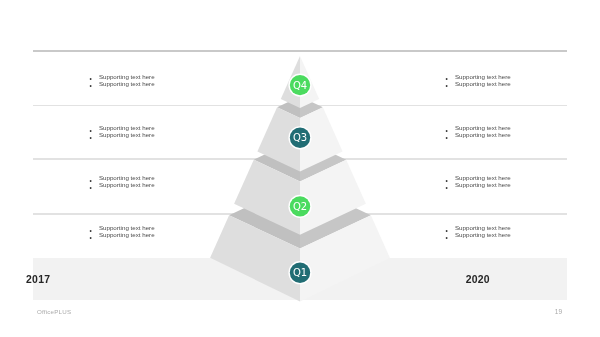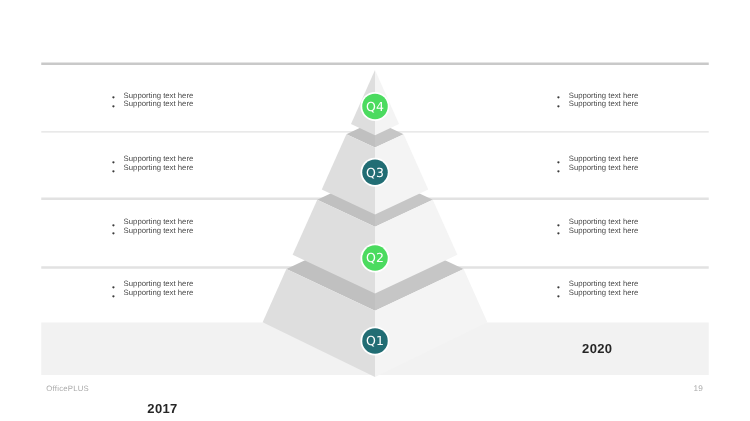--- a/index.html
+++ b/index.html
@@ -2,21 +2,21 @@
 <html><head>
 <meta charset="utf-8">
 <style>
   html,body{margin:0;padding:0;}
   body{width:600px;height:337px;background:#fff;font-family:"Liberation Sans",sans-serif;overflow:hidden;position:relative;}
   .slide{position:absolute;inset:0;background:#fff;border-radius:27px;}
   .rule{position:absolute;left:33px;width:534px;height:1.4px;background:#e2e2e2;z-index:1;}
   .rule.top{background:#c9c9c9;height:1.8px;}
   .yearbar{position:absolute;left:33px;width:534px;top:258px;height:42px;background:#f2f2f2;z-index:2;}
   .yearlabel{position:absolute;z-index:4;top:274.2px;font-size:10.4px;font-weight:bold;color:#262626;letter-spacing:.3px;}
-  #y2017{left:40px;width:180px;text-align:center;margin-top:48px;}
+  #y2017{left:26px;width:180px;text-align:left;}
   #y2018{left:387.8px;width:180px;text-align:center;}
   .bullets{position:absolute;z-index:4;font-size:6.2px;color:#4a4a4a;line-height:7.1px;}
   .bullets .b{white-space:nowrap;position:relative;padding-left:9.4px;}
   .bullets .b::before{content:"\2022";position:absolute;left:0;top:3.8px;color:#3a3a3a;font-size:6.5px;line-height:5px;}
   svg.pyr{position:absolute;left:0;top:0;z-index:3;}
   .footer{position:absolute;z-index:4;left:37px;top:307.6px;font-size:6.2px;color:#aaaaaa;letter-spacing:.2px;}
   .pageno{position:absolute;z-index:4;right:37.8px;top:307.6px;font-size:6.6px;color:#aaaaaa;}
 </style>
 </head>
 <body>

